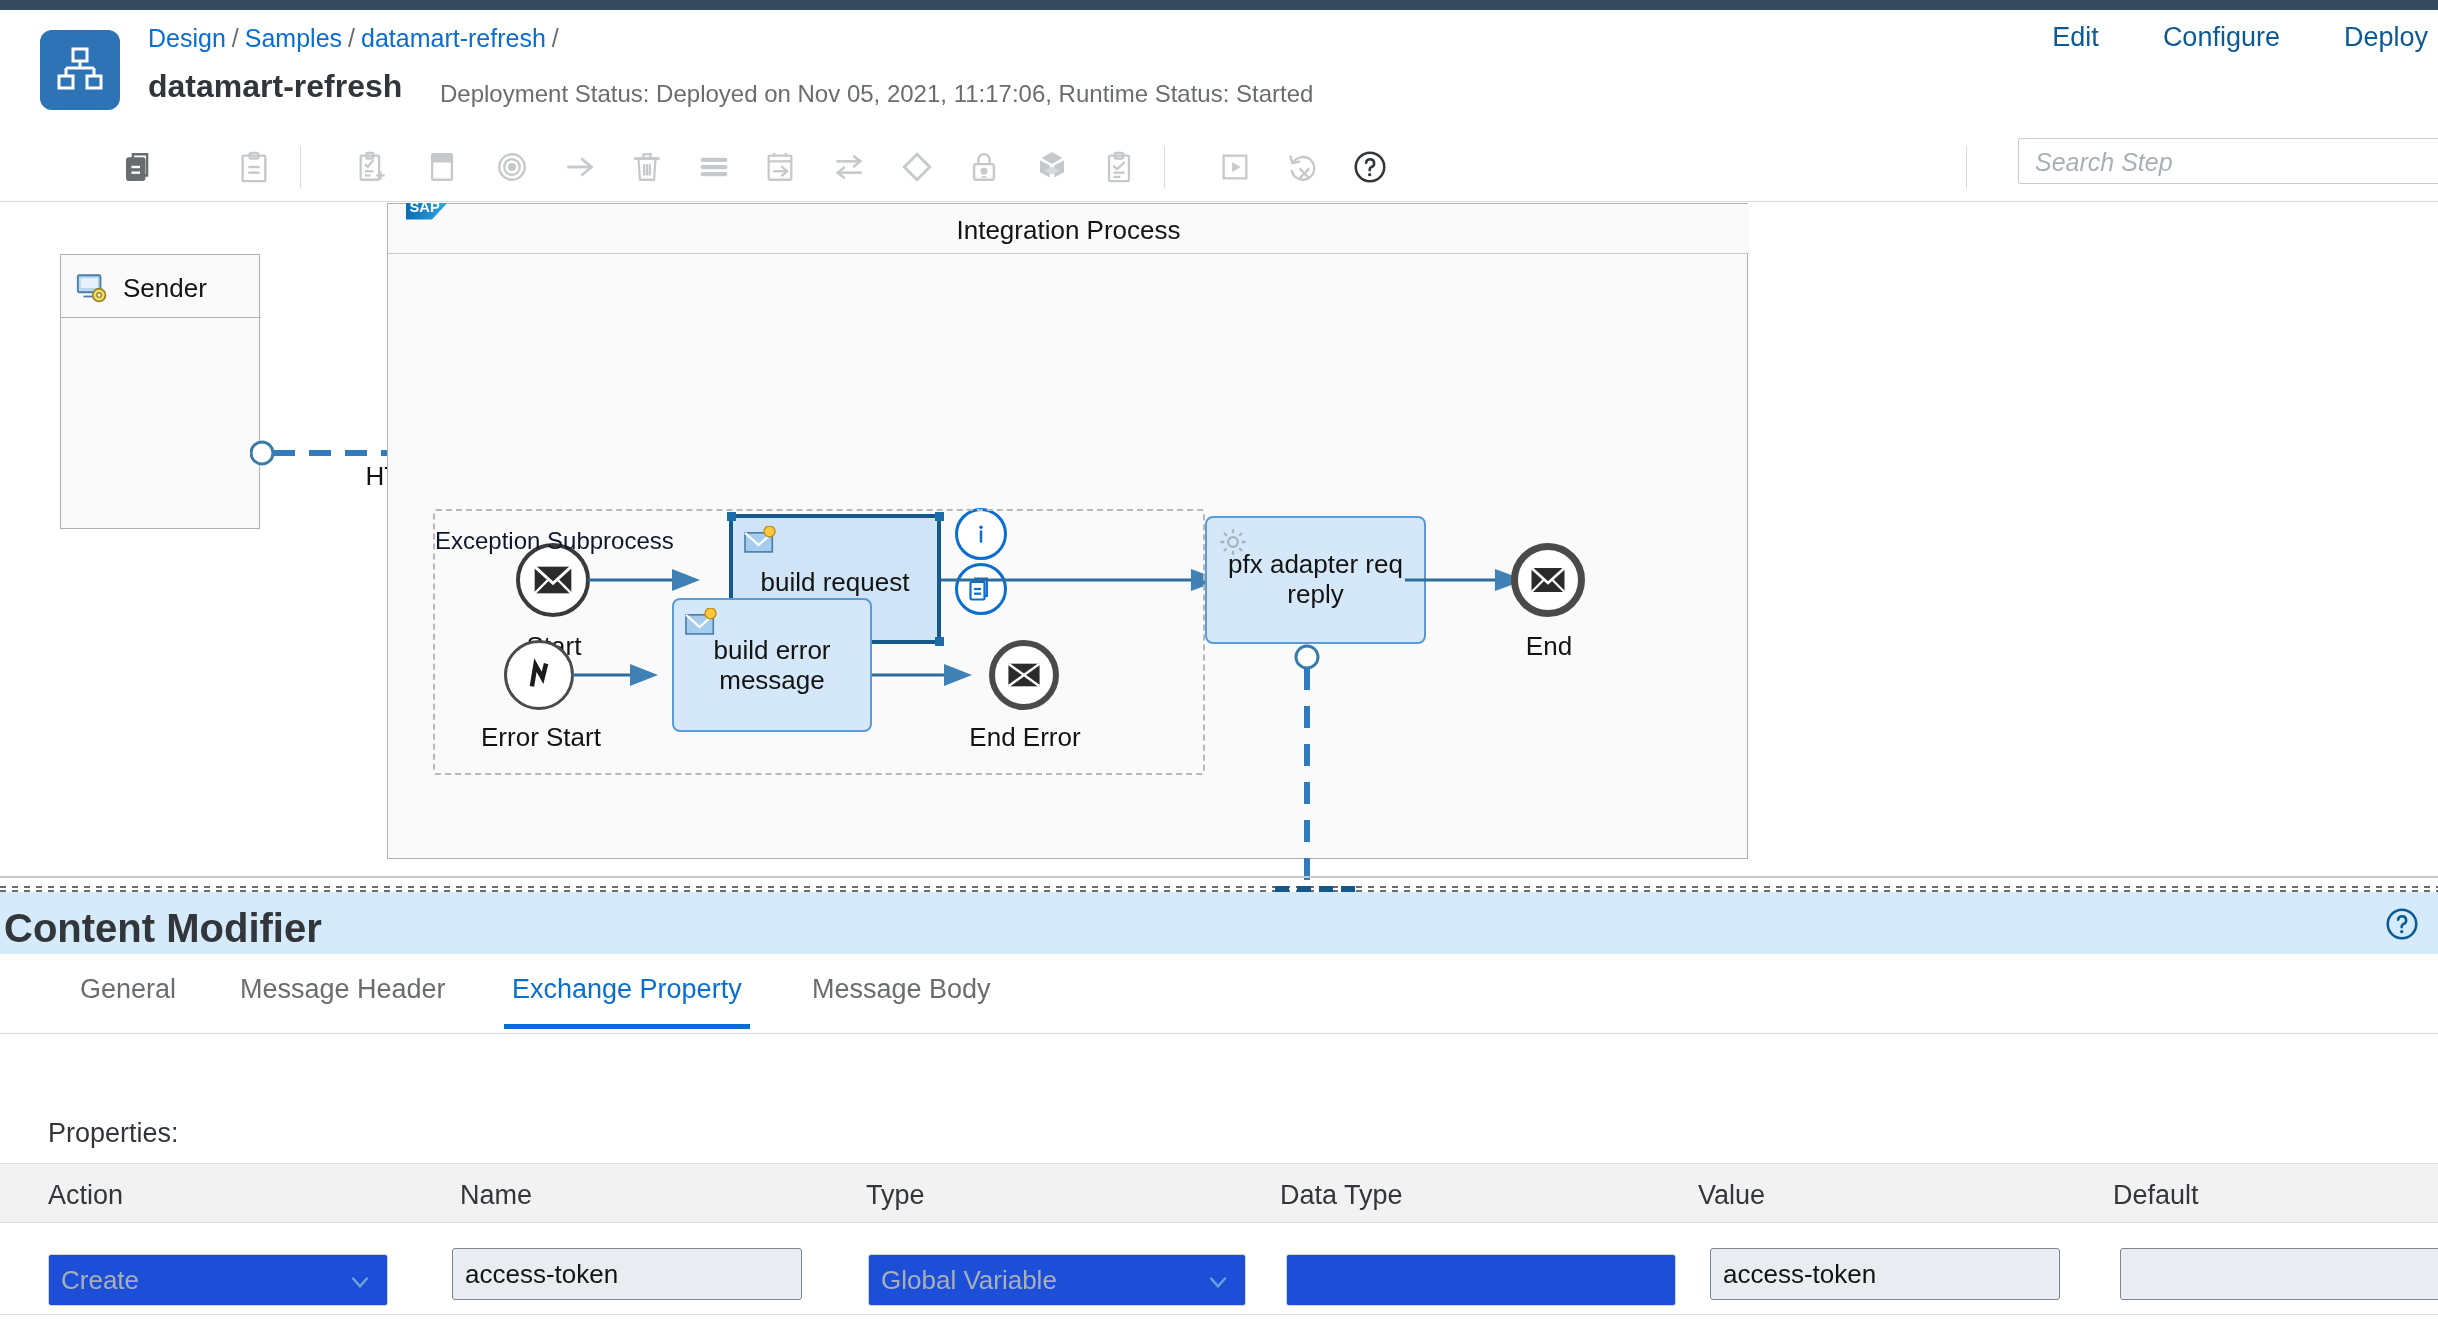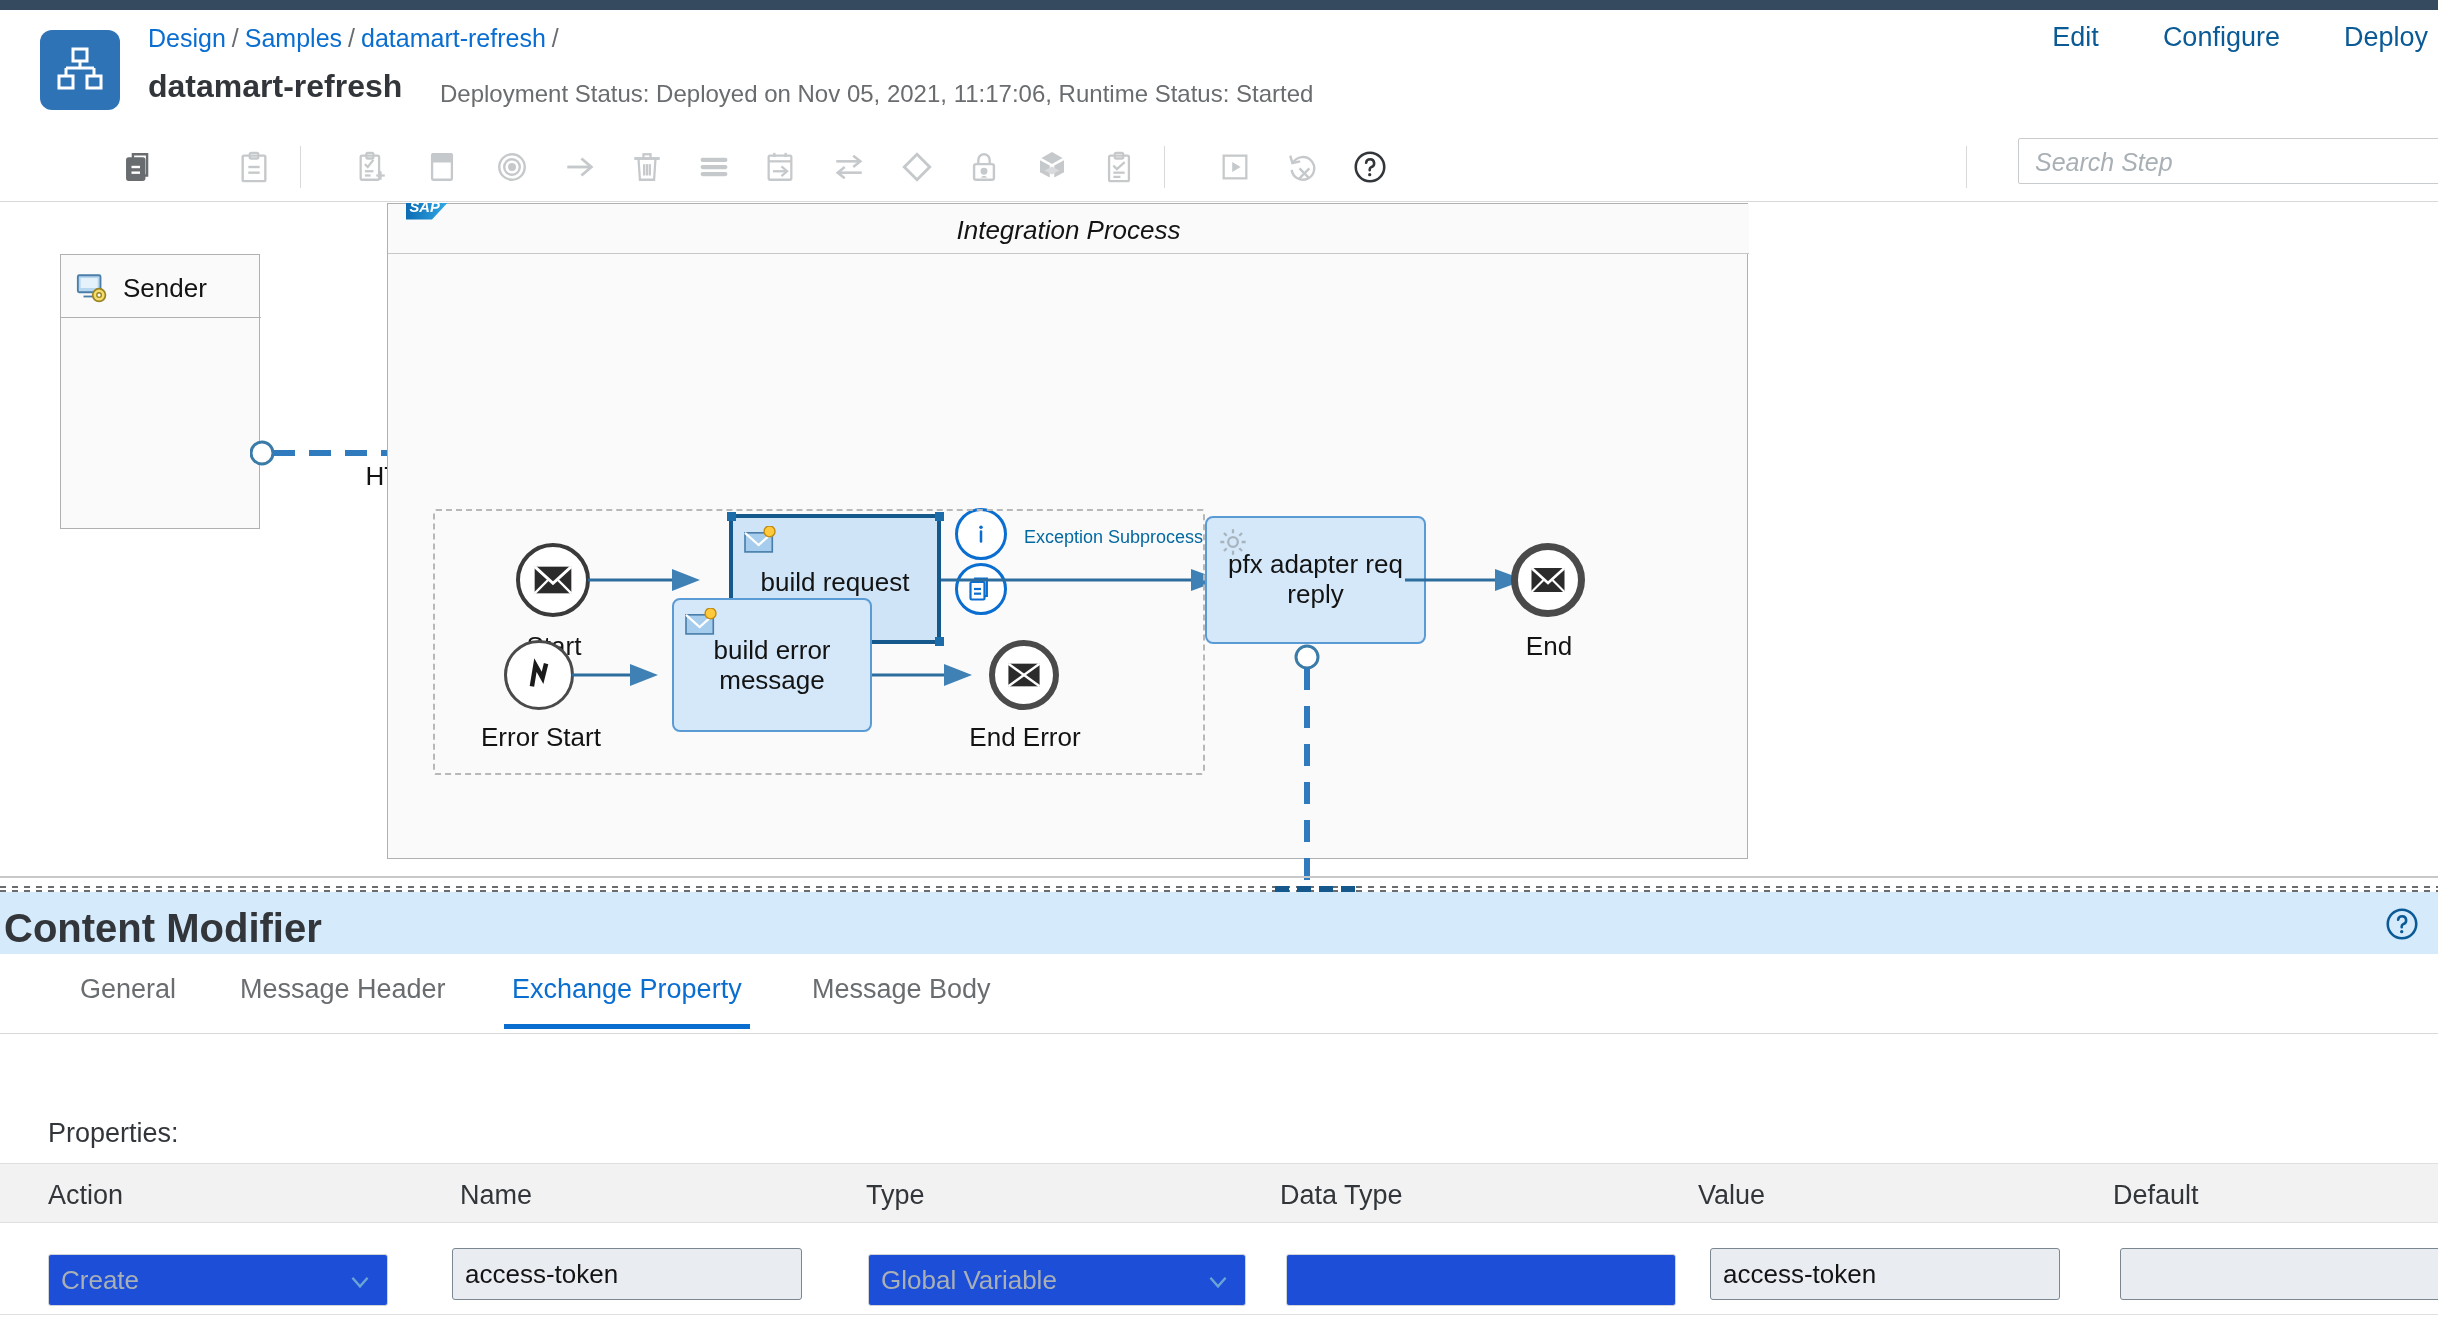--- a/index.html
+++ b/index.html
@@ -46,21 +46,21 @@
   .canvas .pool-sender {
     position:absolute; left:60px; top:51px; width:200px; height:275px;
     border:1px solid #b0b0b0; background:#fafafa;
   }
   .pool-sender .hdr { position:absolute; left:0; top:0; width:200px; height:63px; border-bottom:1px solid #b0b0b0; }
   .pool-sender .hdr .lbl { position:absolute; left:62px; top:18px; font-size:26px; color:#131313; }
   .pool-sender .hdr .ico { position:absolute; left:14px; top:16px; }
 
   .pool-proc {
     position:absolute; left:387px; top:0px; width:1361px; height:656px;
-    border:1px solid #b0b0b0; background:#fafafa;font-style:italic;
+    border:1px solid #b0b0b0; background:#fafafa;
   }
   .pool-proc .bandhdr {
     position:absolute; left:0; top:0; width:1361px; height:50px;
     border-bottom:1px solid #c8c8c8; background:#fafafa;
   }
   .pool-proc .bandhdr .title { position:absolute; left:0; top:11px; width:1361px; text-align:center; font-size:26px; color:#131313; }
   .saplogo { position:absolute; left:18px; top:-14px; width:52px; height:38px; }
 
   .node-label { position:absolute; font-size:26px; color:#131313; text-align:center; white-space:nowrap; }
   .evt-circle {
@@ -72,21 +72,21 @@
   }
   .task-box.selected { border:4px solid #14588c; border-radius:2px; background:#cfe4f7; }
   .task-box .tlabel {
     position:absolute; left:0; width:100%; text-align:center; font-size:26px; color:#131313; line-height:1.12;
   }
   .task-ico { position:absolute; left:10px; top:8px; }
 
   .sub-box {
     position:absolute; border:2px dashed #b8b8b8; background:transparent; border-radius:3px;
   }
-  .sub-title { position:absolute; left:0; width:100%; text-align:right; top:16px; font-size:18px; color:#0369a1; }
+  .sub-title { position:absolute; left:0; width:100%; text-align:left; top:16px; font-size:24px; color:#0f172a; }
 
   .sel-handle { position:absolute; width:9px; height:9px; background:#1b6ca8; }
 
   .canvas-bottom-line { position:absolute; left:0; top:876px; width:2438px; height:2px; background:#c8c8c8; }
 
   
   .panel { position:absolute; left:0; top:886px; width:2438px; height:450px; background:#fff; }
   .panel-grip { position:absolute; left:0; top:0; width:2438px; height:6px;
      background-image: repeating-linear-gradient(to right, #6a6d70 0 6px, transparent 6px 12px);
      background-size:12px 2px; background-repeat:repeat-x; background-position:0 0; }

